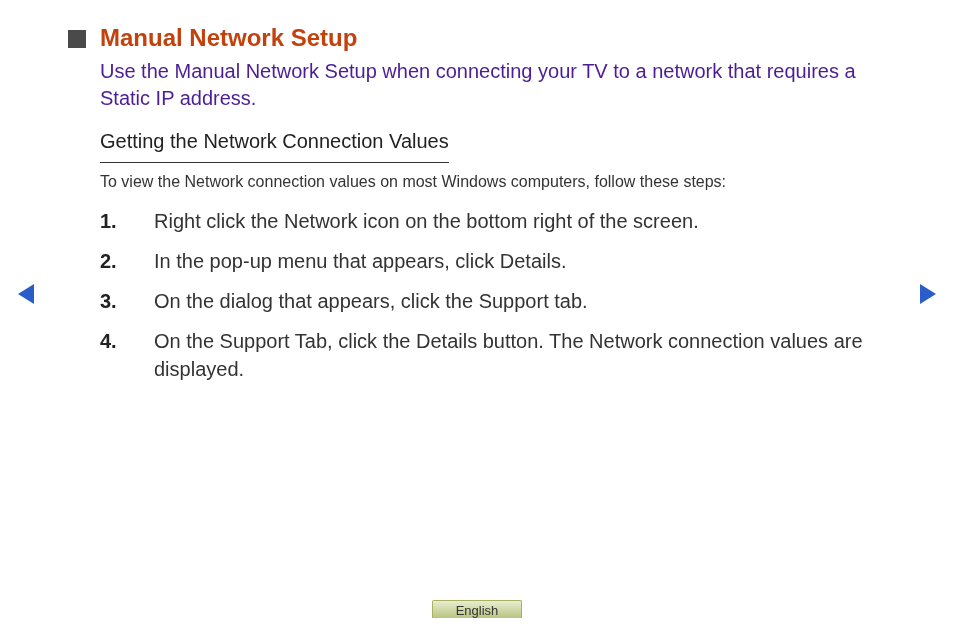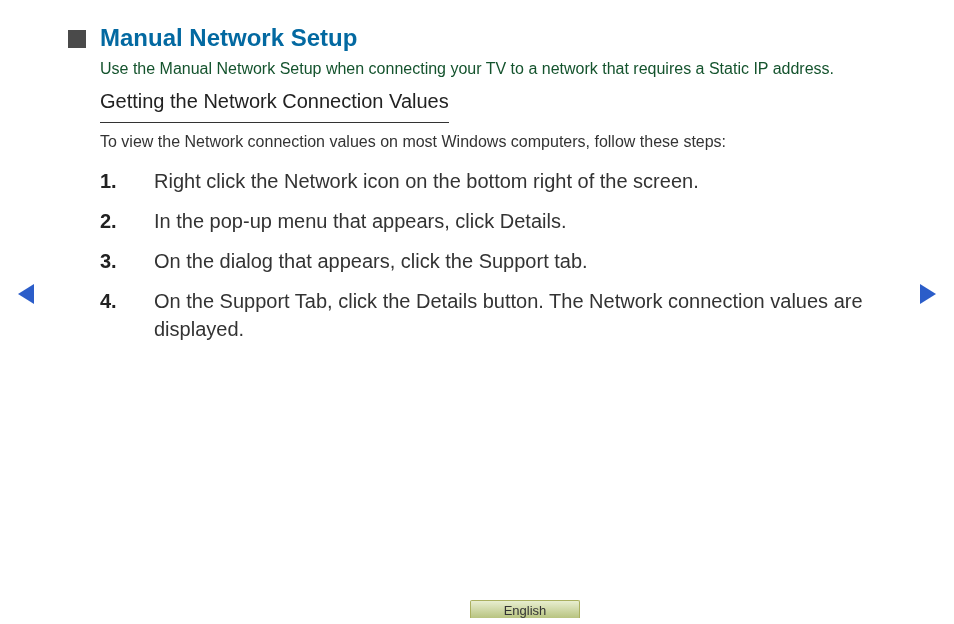--- a/index.html
+++ b/index.html
@@ -27,28 +27,28 @@
     .bullet-square {
       width: 18px;
       height: 18px;
       background: #4a4a4a;
       flex-shrink: 0;
       margin-top: 2px;
     }
     .title {
       font-size: 24px;
       font-weight: bold;
-      color: #0369a1;
+      color: #c2410c;
     }
     .intro {
-      font-size: 16px;
-      color: #14532d;
+      font-size: 20px;
+      color: #4c1d95;
       margin-left: 32px;
       line-height: 1.35;
-      margin-bottom: 10px;
+      margin-bottom: 18px;
     }
     .subheading-wrapper {
       margin-left: 32px;
       margin-bottom: 8px;
     }
     .subheading {
       font-size: 20px;
       color: #222;
       font-weight: 500;
       display: inline-block;
@@ -98,31 +98,30 @@
       cursor: pointer;
     }
     .arrow-left svg, .arrow-right svg {
       display: block;
     }
     .language-footer {
       position: absolute;
       bottom: 6px;
       left: 50%;
       transform: translateX(-50%);
-      width: 110px;
+      width: 90px;
       text-align: center;
       background: linear-gradient(to bottom, #e8eed0 0%, #b8c480 100%);
       border-top: 1px solid #aab060;
       border-left: 1px solid #aab060;
       border-right: 1px solid #aab060;
       font-size: 13px;
       color: #333;
       padding: 2px 0 0 0;
       border-radius: 2px 2px 0 0;
-      margin-left: 48px;
     }
   </style>
 </head>
 <body>
 
 <div class="content">
   <div class="title-row">
     <div class="bullet-square"></div>
     <div class="title">Manual Network Setup</div>
   </div>

